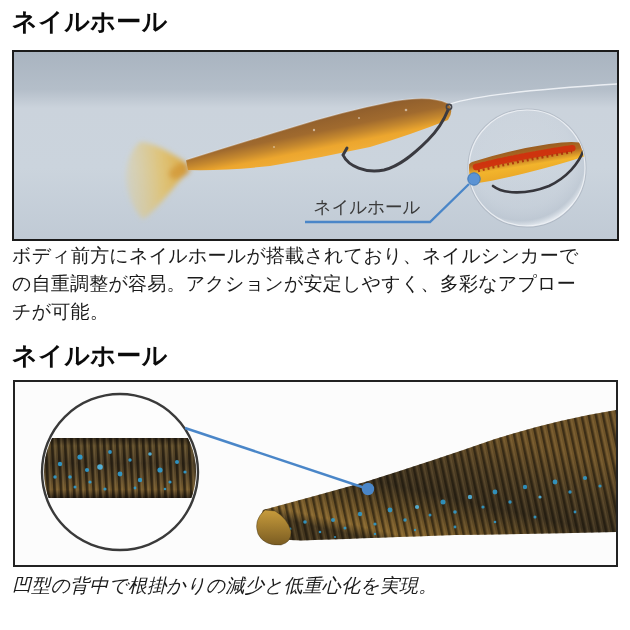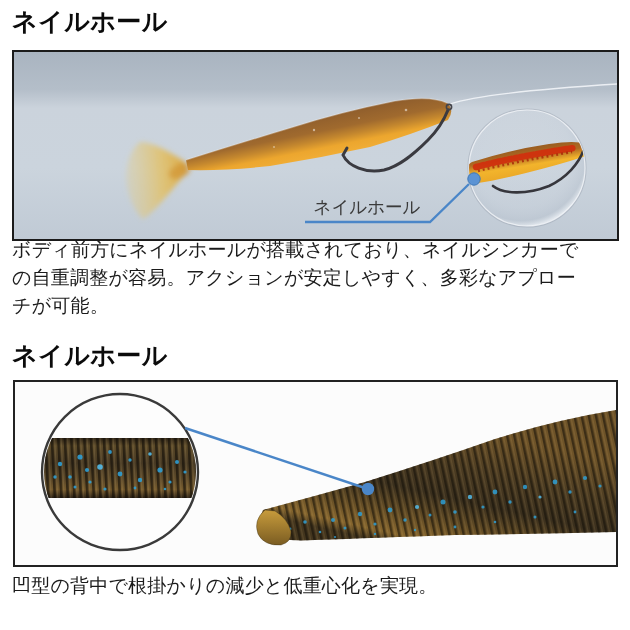--- a/index.html
+++ b/index.html
@@ -13,22 +13,22 @@
   }
   #heading-1{top:5px;}
   #heading-2{top:339px;}
   .photo{position:absolute;left:12px;background:#fff;}
   #photo-1{top:50px;width:603px;height:187px;border:2px solid #1b1b1b;}
   #photo-2{top:380px;left:13px;width:601px;height:183px;border:2px solid #222;}
   .bodytext{
     position:absolute;left:12px;margin:0;color:#1b1b1b;
     font-size:19px;line-height:28px;letter-spacing:.2px;
   }
-  #description-1{top:236px;width:582px;}
-  #caption-2{top:572px;width:600px;}
+  #description-1{top:242px;width:582px;}
+  #caption-2{top:572px;width:600px;font-style:italic;}
   svg{display:block;}
 </style>
 </head>
 <body>
 
 <h2 class="heading" id="heading-1">ネイルホール</h2>
 
 <div class="photo" id="photo-1">
   <svg width="603" height="187" viewBox="0 0 603 187">
     <defs>

